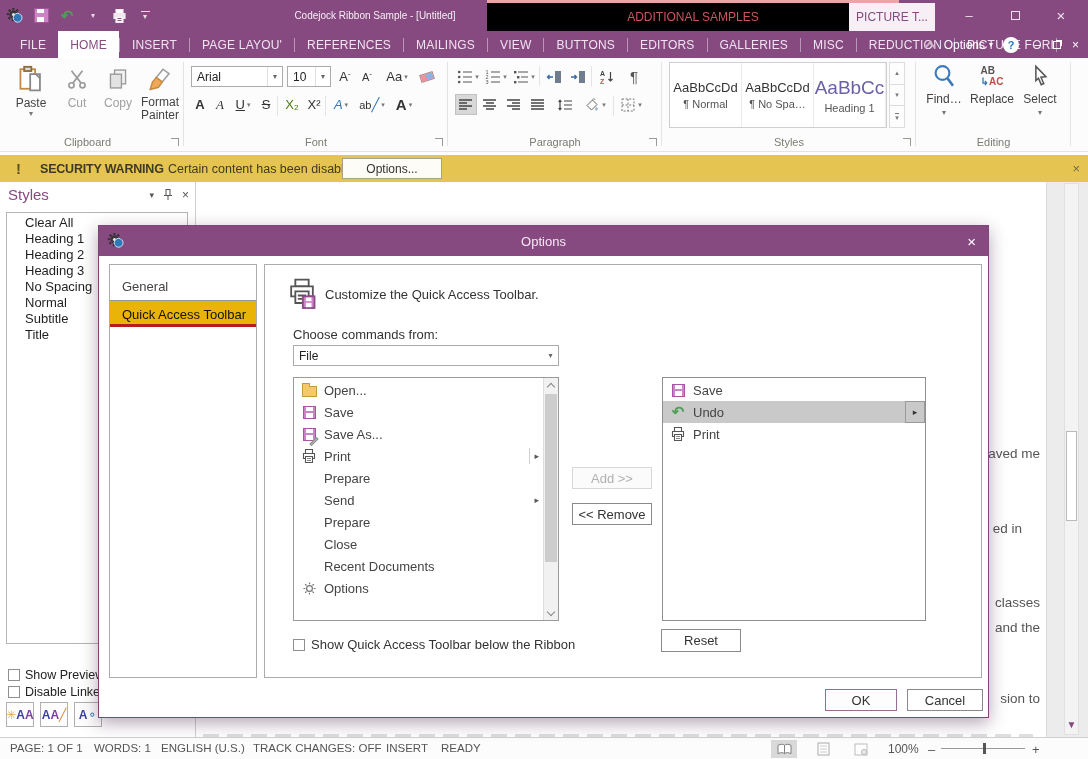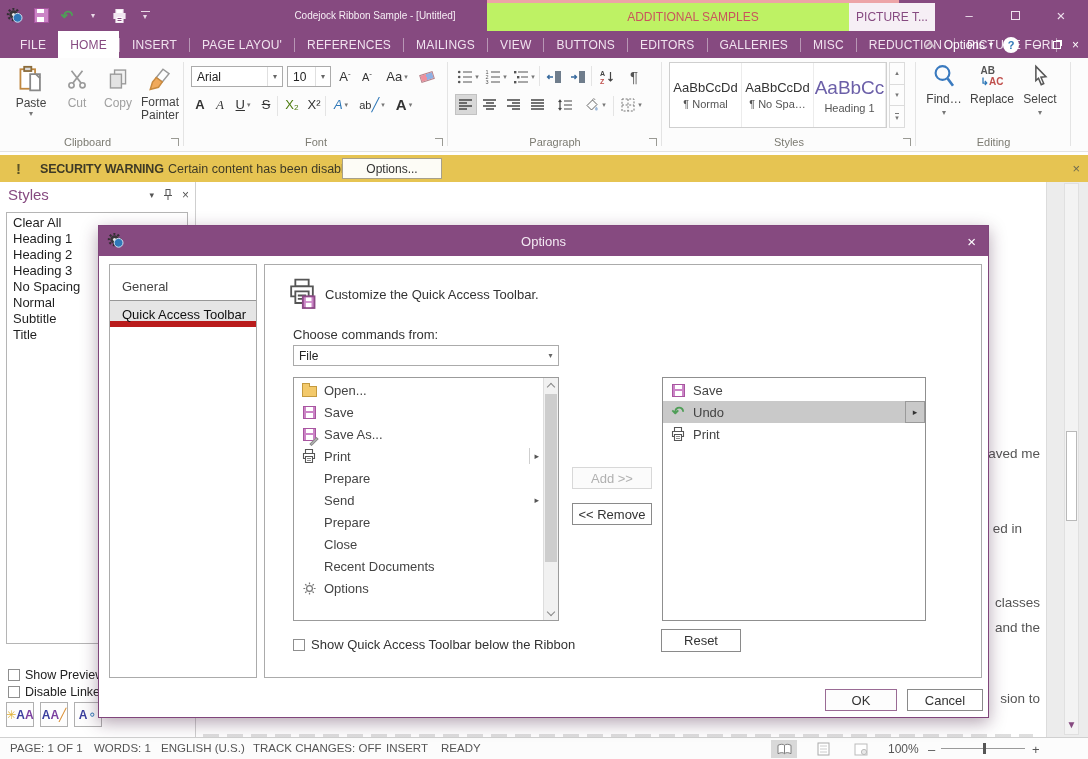--- a/index.html
+++ b/index.html
@@ -8,21 +8,21 @@
   svg{display:block}
 
   
   .titlebar{position:absolute;left:0;top:0;width:1088px;height:31px;background:#864a80;color:#fff}
   .qat{position:absolute;left:6px;top:0;height:31px;display:flex;align-items:center;gap:8px}
   .qat-btn{display:flex;align-items:center;justify-content:center;min-width:18px;height:22px;cursor:default}
   .dd{font-size:8px;color:#e9d9e6;line-height:8px}
   .dd-line{display:flex;flex-direction:column;align-items:center}
   .dd-line i{width:9px;height:1px;background:#e9d9e6;margin-bottom:1px}
   .win-title{position:absolute;left:250px;top:0;width:250px;height:31px;display:flex;align-items:center;justify-content:center;font-size:10px;color:#f6eef4;white-space:nowrap}
-  .ctx-group{position:absolute;left:487px;top:0;width:412px;height:31px;background:#bef264;border-top:3px solid #eda4a7;color:#c9555c;display:flex;align-items:center;justify-content:center;font-size:12px}
+  .ctx-group{position:absolute;left:487px;top:0;width:412px;height:31px;background:#000000;border-top:3px solid #eda4a7;color:#c9555c;display:flex;align-items:center;justify-content:center;font-size:12px}
   .picture-tab{position:absolute;left:849px;top:3px;width:86px;height:28px;background:#f6eff5;color:#864a80;display:flex;align-items:center;justify-content:center;font-size:12px}
   .win-controls{position:absolute;right:4px;top:0;height:31px;display:flex}
   .wc{width:46px;height:31px;display:flex;align-items:center;justify-content:center;color:#efe2ee;font-size:13px}
   .wc .sq{width:9px;height:9px;border:1px solid #efe2ee}
 
   
   .tabrow{position:absolute;left:0;top:31px;width:1088px;height:27px;background:#864a80;display:flex;align-items:stretch;color:#f1e3ef;font-size:12px}
   .tab{display:flex;align-items:center;padding:0 12px;white-space:nowrap;letter-spacing:.2px}
   .tab.sel{background:#fff;color:#864a80}
   .tsep{width:1px;height:14px;background:rgba(255,255,255,.42);align-self:center}
@@ -70,21 +70,21 @@
   .wmark{position:absolute;left:16px;font-weight:bold;font-size:15px;color:#5d5426}
   .wtitle{position:absolute;left:40px;font-weight:bold;font-size:12.5px;color:#3e3a26;letter-spacing:-.2px}
   .wmsg{position:absolute;left:168px;font-size:12.5px;color:#3e3a26}
   .wbtn{position:absolute;left:342px;width:100px;height:21px;background:#fdfcf6;border:1px solid #a7a08a;display:flex;align-items:center;justify-content:center;font-size:12px;color:#333}
   .wclose{position:absolute;right:8px;color:#6d6a50;font-size:13px}
 
   
   .stpane{position:absolute;left:0;top:182px;width:196px;height:555px;background:#fff;border-right:1px solid #cfcfcf}
   .sthead{position:absolute;left:8px;top:4px;font-size:15px;color:#864a80}
   .sthicons{position:absolute;right:6px;top:6px;display:flex;gap:9px;align-items:center;color:#555}
-  .stlist{position:absolute;left:6px;top:30px;width:182px;height:432px;border:1px solid #b5b5b5;background:#fff;padding:2px 0;font-size:13px;color:#1f1f1f}
+  .stlist{position:absolute;left:6px;top:30px;width:182px;height:432px;border:1px solid #b5b5b5;background:#fff;padding:2px 12px;font-size:13px;color:#1f1f1f}
   .stitem{padding:0 6px;line-height:16px;white-space:nowrap}
   .stcheck{position:absolute;left:8px;display:flex;align-items:center;gap:5px;font-size:12.5px;color:#222;white-space:nowrap}
   .cbx{width:12px;height:12px;border:1px solid #8f8f8f;background:#fff;flex:none}
   .stbtns{position:absolute;left:6px;top:520px;display:flex;gap:6px}
   .stb{width:28px;height:25px;border:1px solid #b0b0b0;background:#fdfdfd;display:flex;align-items:center;justify-content:center;font-weight:bold;font-size:12px}
   .stb .a1{color:#3b3f9e}.stb .a2{color:#7b3fa0}.stb .pe{color:#d98a2b;font-weight:normal}.stb .mg{color:#2f78b8;font-weight:normal}
 
   
   .doc{position:absolute;left:196px;top:182px;width:892px;height:555px;background:#fff}
   .page-edge{position:absolute;left:850px;top:0;bottom:0;width:1px;background:#dcdcdc}
@@ -104,21 +104,21 @@
   .slider{position:absolute;top:10px;left:941px;width:84px;height:1px;background:#9a9a9a}
   .sthumb{position:absolute;left:42px;top:-5px;width:3px;height:11px;background:#555}
 
   
   .dialog{position:absolute;left:98px;top:225px;width:891px;height:493px;background:#fff;border:1px solid #80457b;box-shadow:0 5px 16px rgba(60,20,55,.38)}
   .dtitle{position:absolute;left:0;top:0;right:0;height:30px;background:#864a80;display:flex;align-items:center}
   .dtext{position:absolute;left:0;right:0;text-align:center;color:#f3e9f2;font-size:13px}
   .dclose{position:absolute;right:12px;color:#fff;font-size:15px}
   .dnav{position:absolute;left:10px;top:38px;width:148px;height:414px;border:1px solid #ababab;background:#fff;padding-top:8px}
   .dnav-item{height:27px;line-height:27px;padding-left:12px;font-size:13px;color:#444;white-space:nowrap}
-  .dnav-item.sel{background:#e5e5e5;border-top:1px solid #979797;border-bottom:6px solid #b91c1c;color:#111}
+  .dnav-item.sel{background:#eab308;border-top:1px solid #979797;border-bottom:3px solid #b91c1c;color:#111}
   .dbody{position:absolute;left:165px;top:38px;width:718px;height:414px;border:1px solid #ababab;background:#fff}
   .dhead-ic{position:absolute;left:22px;top:12px;width:32px;height:32px}
   .dhead-tx{position:absolute;left:60px;top:22px;font-size:13px;color:#333}
   .dlbl{position:absolute;left:28px;top:62px;font-size:13px;color:#333}
   .dcombo{left:28px;top:80px;width:266px}
   .cmdlist{position:absolute;left:28px;top:112px;width:266px;height:244px;border:1px solid #9b9b9b;background:#fff}
   .cmdrows{position:absolute;left:0;top:1px;right:16px}
   .crow{height:22px;display:flex;align-items:center}
   .crow .cic{width:30px;display:flex;justify-content:center}
   .crow .clb{font-size:13px;color:#444}

